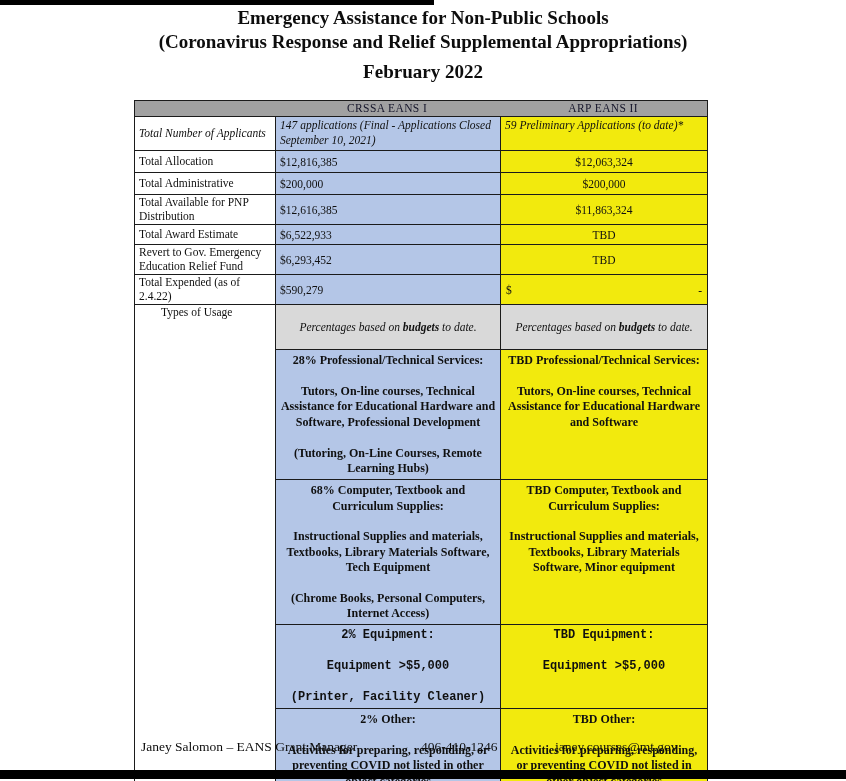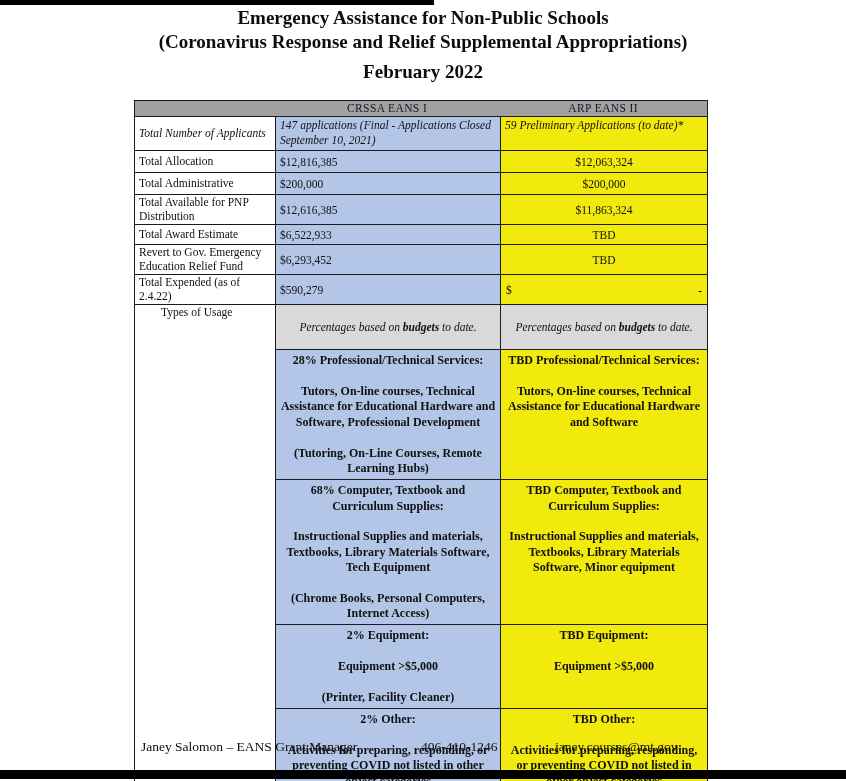--- a/index.html
+++ b/index.html
@@ -69,21 +69,21 @@
   tr.h-r1  { height: 34px; font-style: italic; }
   tr.h-r2  { height: 22px; }
   tr.h-r3  { height: 22px; }
   tr.h-r4  { height: 30px; margin-left: 40px; }
   tr.h-r5  { height: 20px; }
   tr.h-r6  { height: 29px; }
   tr.h-r7  { height: 17px; }
   tr.h-note{ height: 14px; }
   tr.h-b1  { height: 118px; }
   tr.h-b2  { height: 127px; }
-  tr.h-b3  { height: 76px; }
+  tr.h-b3  { height: 76px; font-family: Liberation Mono, monospace; }
   tr.h-b4  { height: 107px; }
 </style>
 </head>
 <body>
 
 <div class="page">
 
   <div class="topbar"></div>
 
   <div class="title-block">

